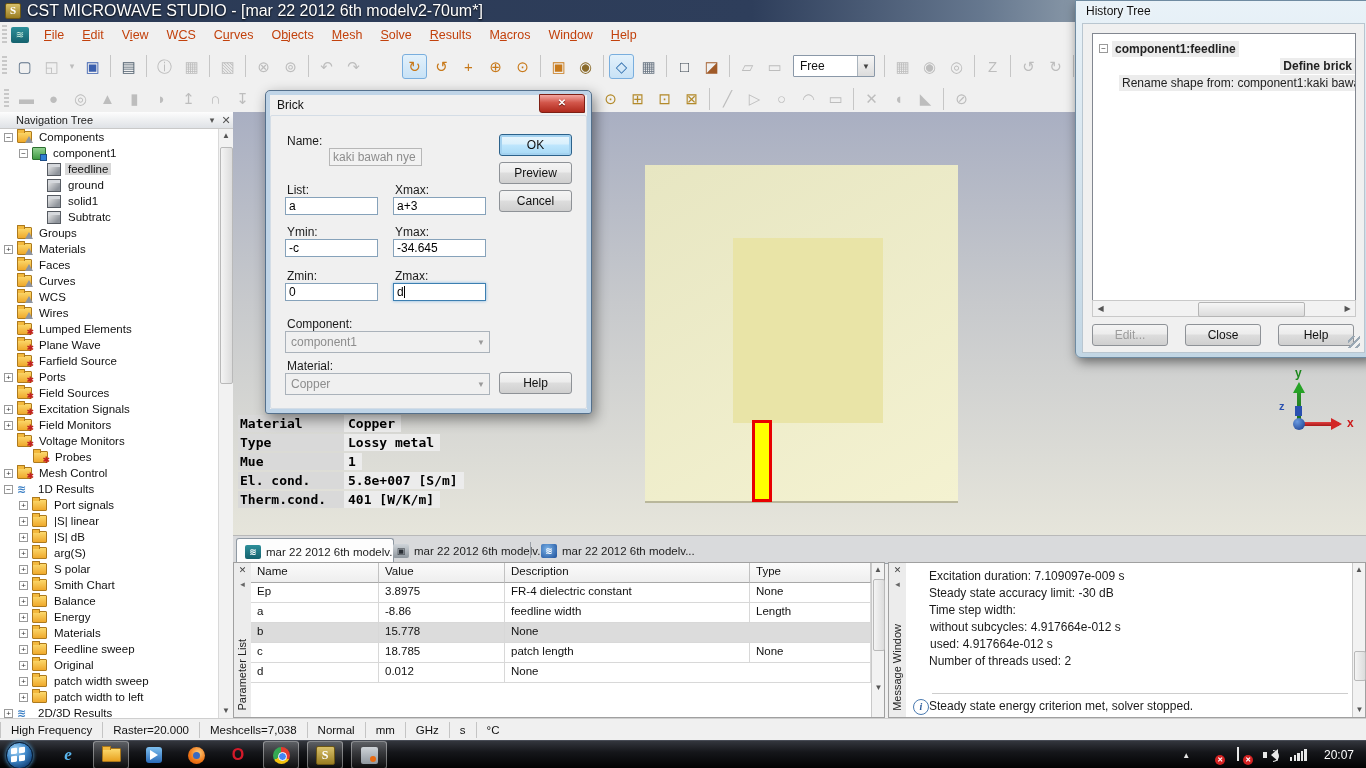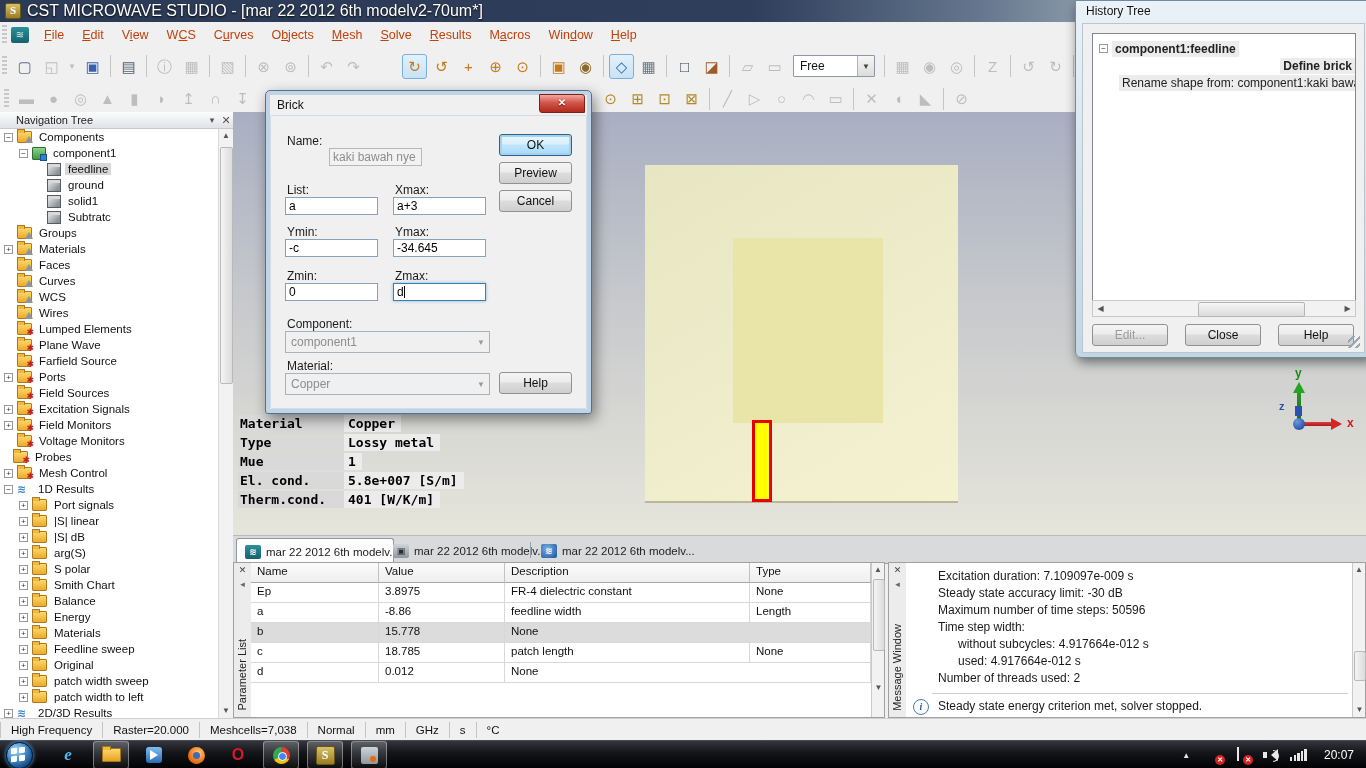--- a/index.html
+++ b/index.html
@@ -176,22 +176,22 @@
   .c0{width:128px;}.c1{width:126px;}.c2{width:245px;}.c3{flex:1;position:relative;}
   #pglobal{position:absolute;left:17px;right:13px;bottom:0;height:21px;background:#f0f0f0;border-top:1px solid #a0a0a0;}
   .gtab-o{position:absolute;left:6px;top:0;width:78px;height:18px;background:#707070;
     clip-path:polygon(0 0,100% 0,calc(100% - 9px) 100%,9px 100%);}
   .gtab-i{position:absolute;left:1px;top:0;width:76px;height:17px;background:#fff;
     clip-path:polygon(0 0,100% 0,calc(100% - 9px) 100%,9px 100%);
     font:bold 11.5px/16px "Liberation Sans",sans-serif;text-align:center;color:#111;}
   .vscroll{position:absolute;right:0;top:0;width:13px;height:100%;background:#f2f2f2;border-left:1px solid #c9c9c9;box-sizing:border-box;}
   
   #msgbody{position:absolute;left:17px;top:0;right:13px;bottom:0;background:#fff;overflow:hidden;}
-  .msg-line{position:relative;height:17px;font-size:12px;color:#1a1a1a;padding-left:32px;white-space:nowrap;}
-  .msg-line.ind{padding-left:52px;}
+  .msg-line{position:relative;height:17px;font-size:12px;color:#1a1a1a;padding-left:23px;white-space:nowrap;}
+  .msg-line.ind{padding-left:24px;}
   #msg-sep1,#msg-sep2{position:absolute;left:26px;right:4px;height:1px;background:#cdcdcd;}
   #msg-info{position:absolute;left:7px;width:14px;height:14px;border:1px solid #4a7ab0;border-radius:50%;
     color:#2a5a9a;font:bold italic 10px/13px "Liberation Serif",serif;text-align:center;}
   
   #statusbar{position:absolute;left:0;top:718px;width:1366px;height:22px;background:#f0f0f0;
     border-top:1px solid #cfcfcf;display:flex;align-items:center;font-size:11.5px;color:#111;}
   #statusbar .ready{padding-left:5px;flex:1;}
   .sb-field{border-left:1px solid #c4c4c4;padding:2px 10px;white-space:nowrap;}
   
   #taskbar{position:absolute;left:0;top:740px;width:1366px;height:28px;
@@ -558,21 +558,21 @@
         <div class="tree-row" style="padding-left: 4px;">
           <span class="expander">+</span>
           <span class="ic ic-folder ov-gear"></span>
           <span class="tlabel">Field Monitors</span>
         </div>
         <div class="tree-row" style="padding-left: 4px;">
           <span class="exp-space"></span>
           <span class="ic ic-folder ov-gear"></span>
           <span class="tlabel">Voltage Monitors</span>
         </div>
-        <div class="tree-row" style="padding-left: 0;">
+        <div class="tree-row" style="padding-left: 20px;">
           <span class="exp-space"></span>
           <span class="ic ic-folder ov-gear"></span>
           <span class="tlabel">Probes</span>
         </div>
         <div class="tree-row" style="padding-left: 4px;">
           <span class="expander">+</span>
           <span class="ic ic-folder ov-gear"></span>
           <span class="tlabel">Mesh Control</span>
         </div>
         <div class="tree-row" style="padding-left: 4px;">
@@ -833,21 +833,20 @@
   <div class="panel" id="p-right">
     <div class="vstrip">
       <span class="vx">✕</span>
       <span class="vp">◂</span>
       <span class="vlabel">Message Window</span>
     </div>
     <div id="msgbody">
       <div id="msg-lines" style="padding-top:6px;">
           <div class="msg-line">Excitation duration: 7.109097e-009 s</div>
           <div class="msg-line">Steady state accuracy limit: -30 dB</div>
-          <div class="msg-line">Maximum number of time steps: 50596</div>
           <div class="msg-line">Time step width:</div>
           <div class="msg-line ind">without subcycles: 4.917664e-012 s</div>
           <div class="msg-line ind">used: 4.917664e-012 s</div>
           <div class="msg-line">Number of threads used: 2</div>
         </div>
       <div id="msg-sep1" style="top:130px;"></div>
       <div class="msg-line" style="position:absolute;top:136px;left:0;right:0;">
         <span id="msg-info" style="top:0;">i</span>
         <span>Steady state energy criterion met, solver stopped.</span>
       </div>

